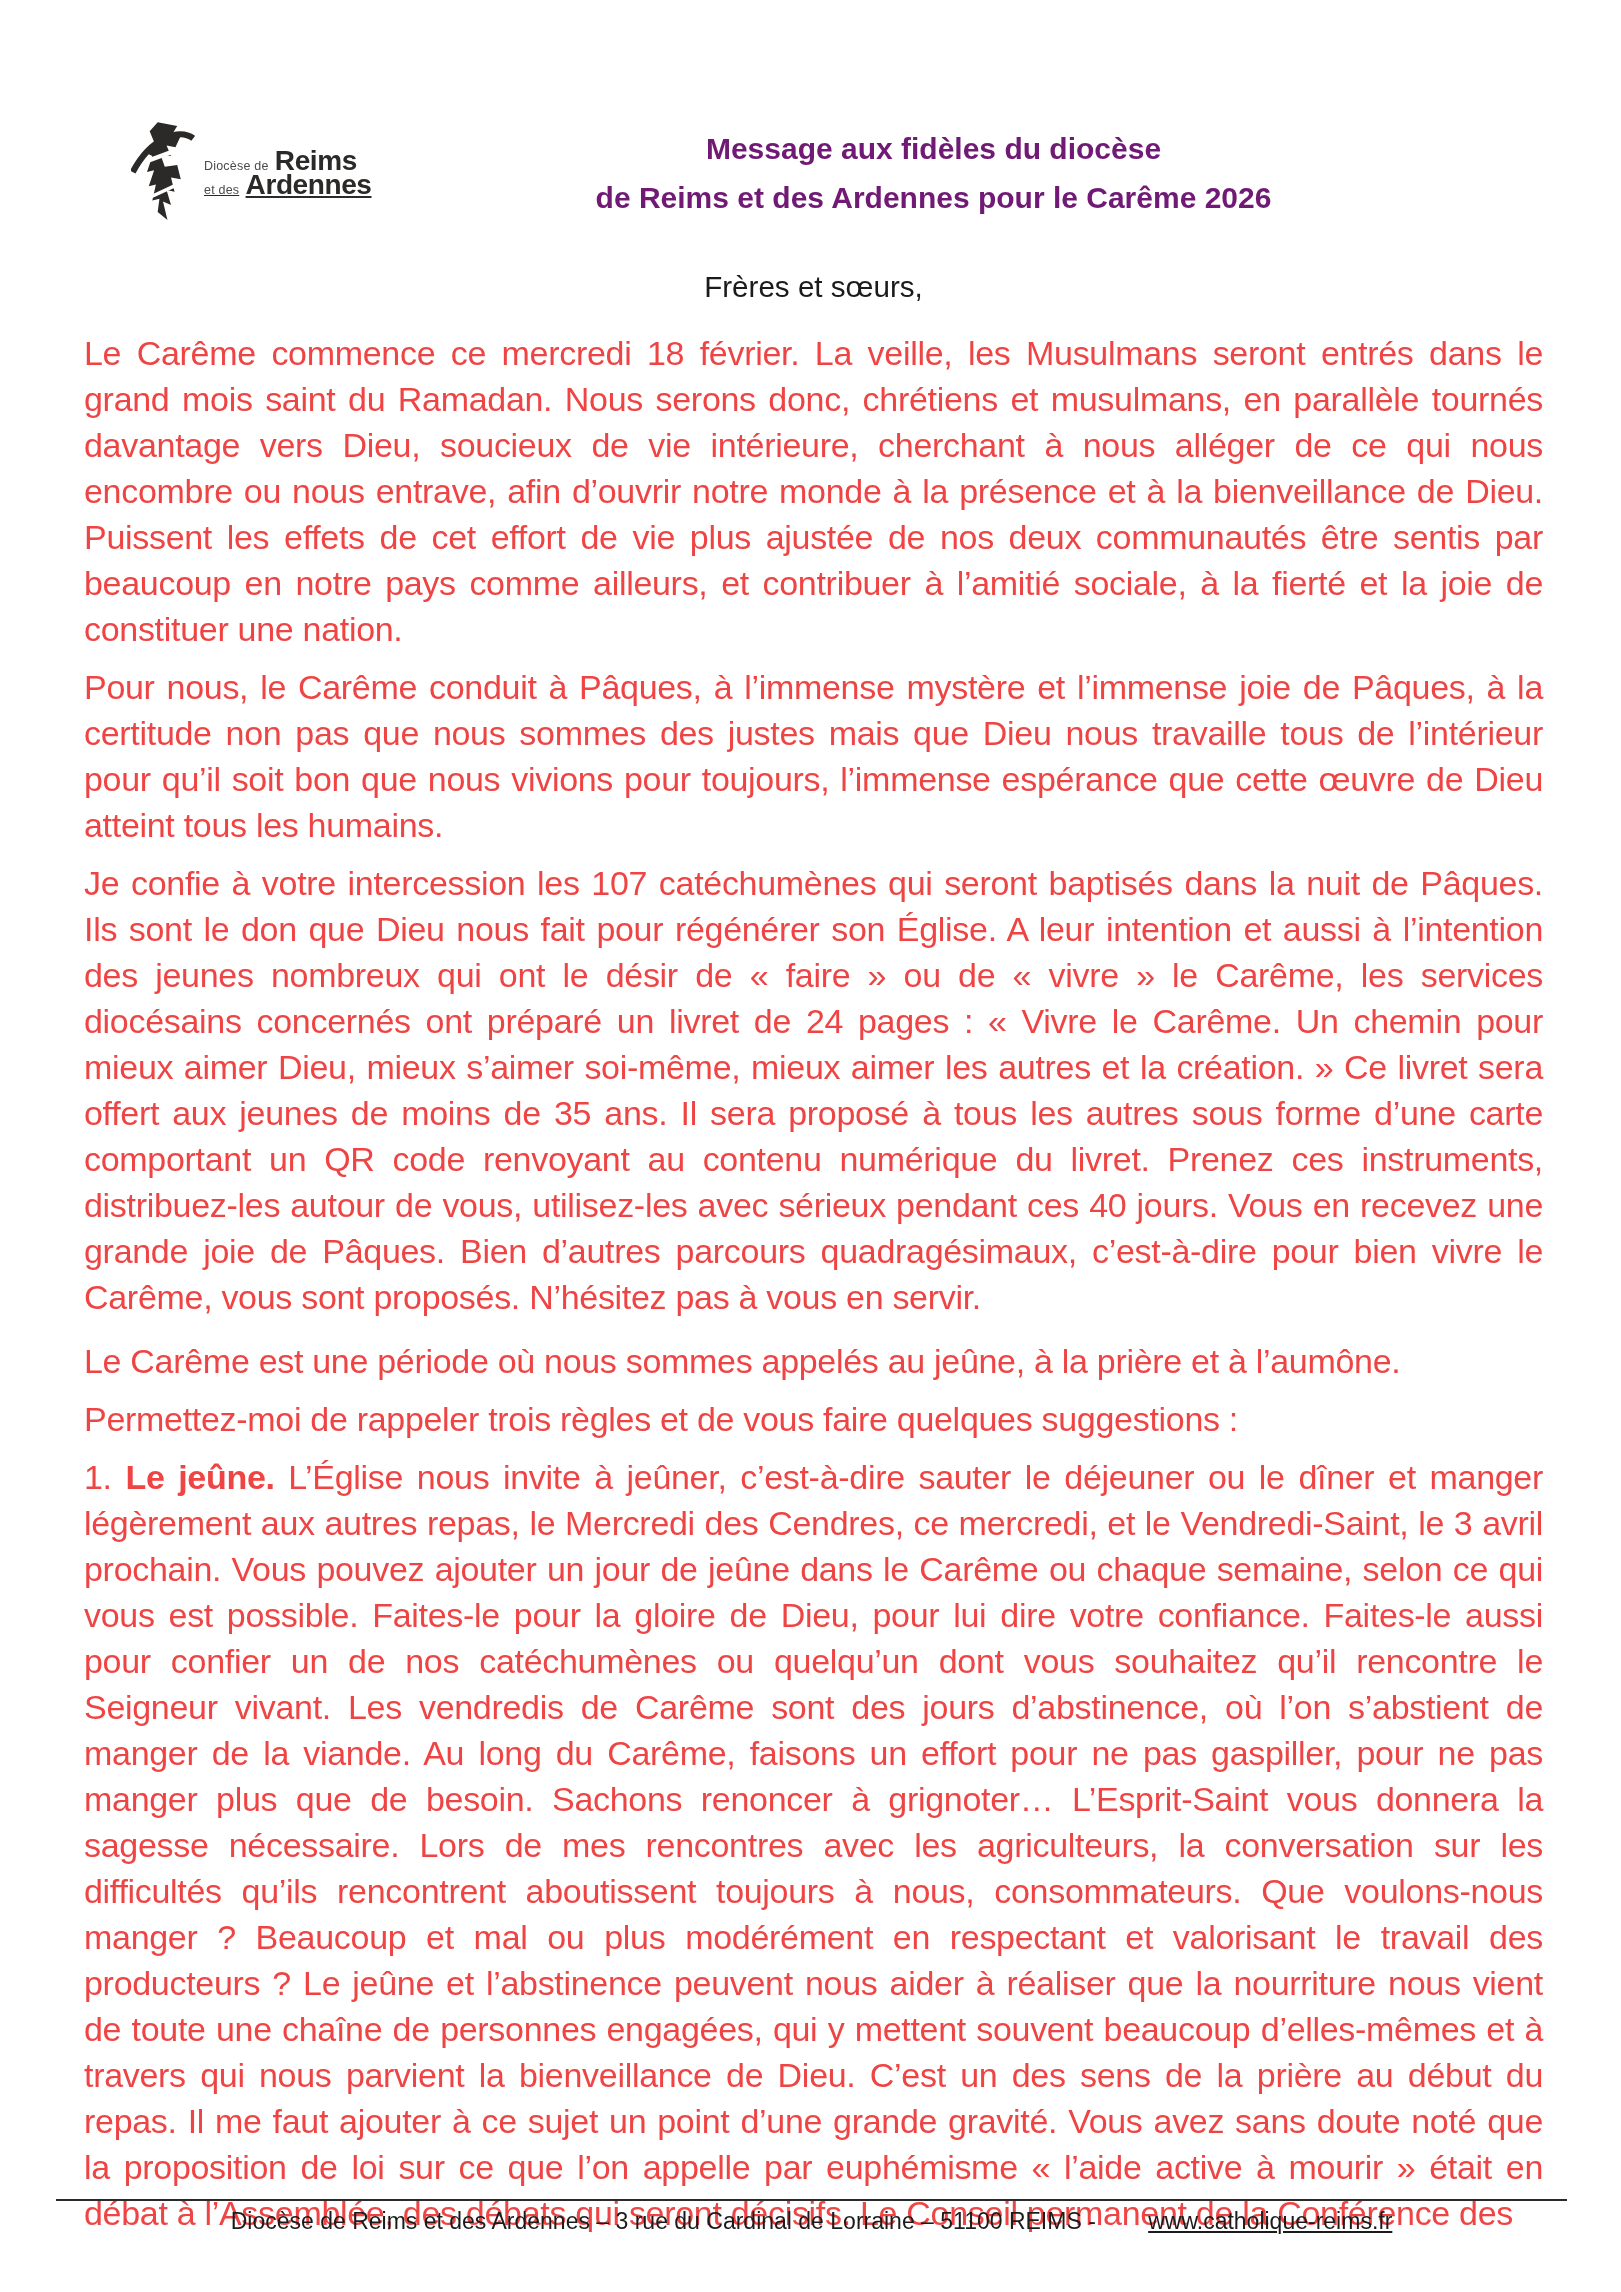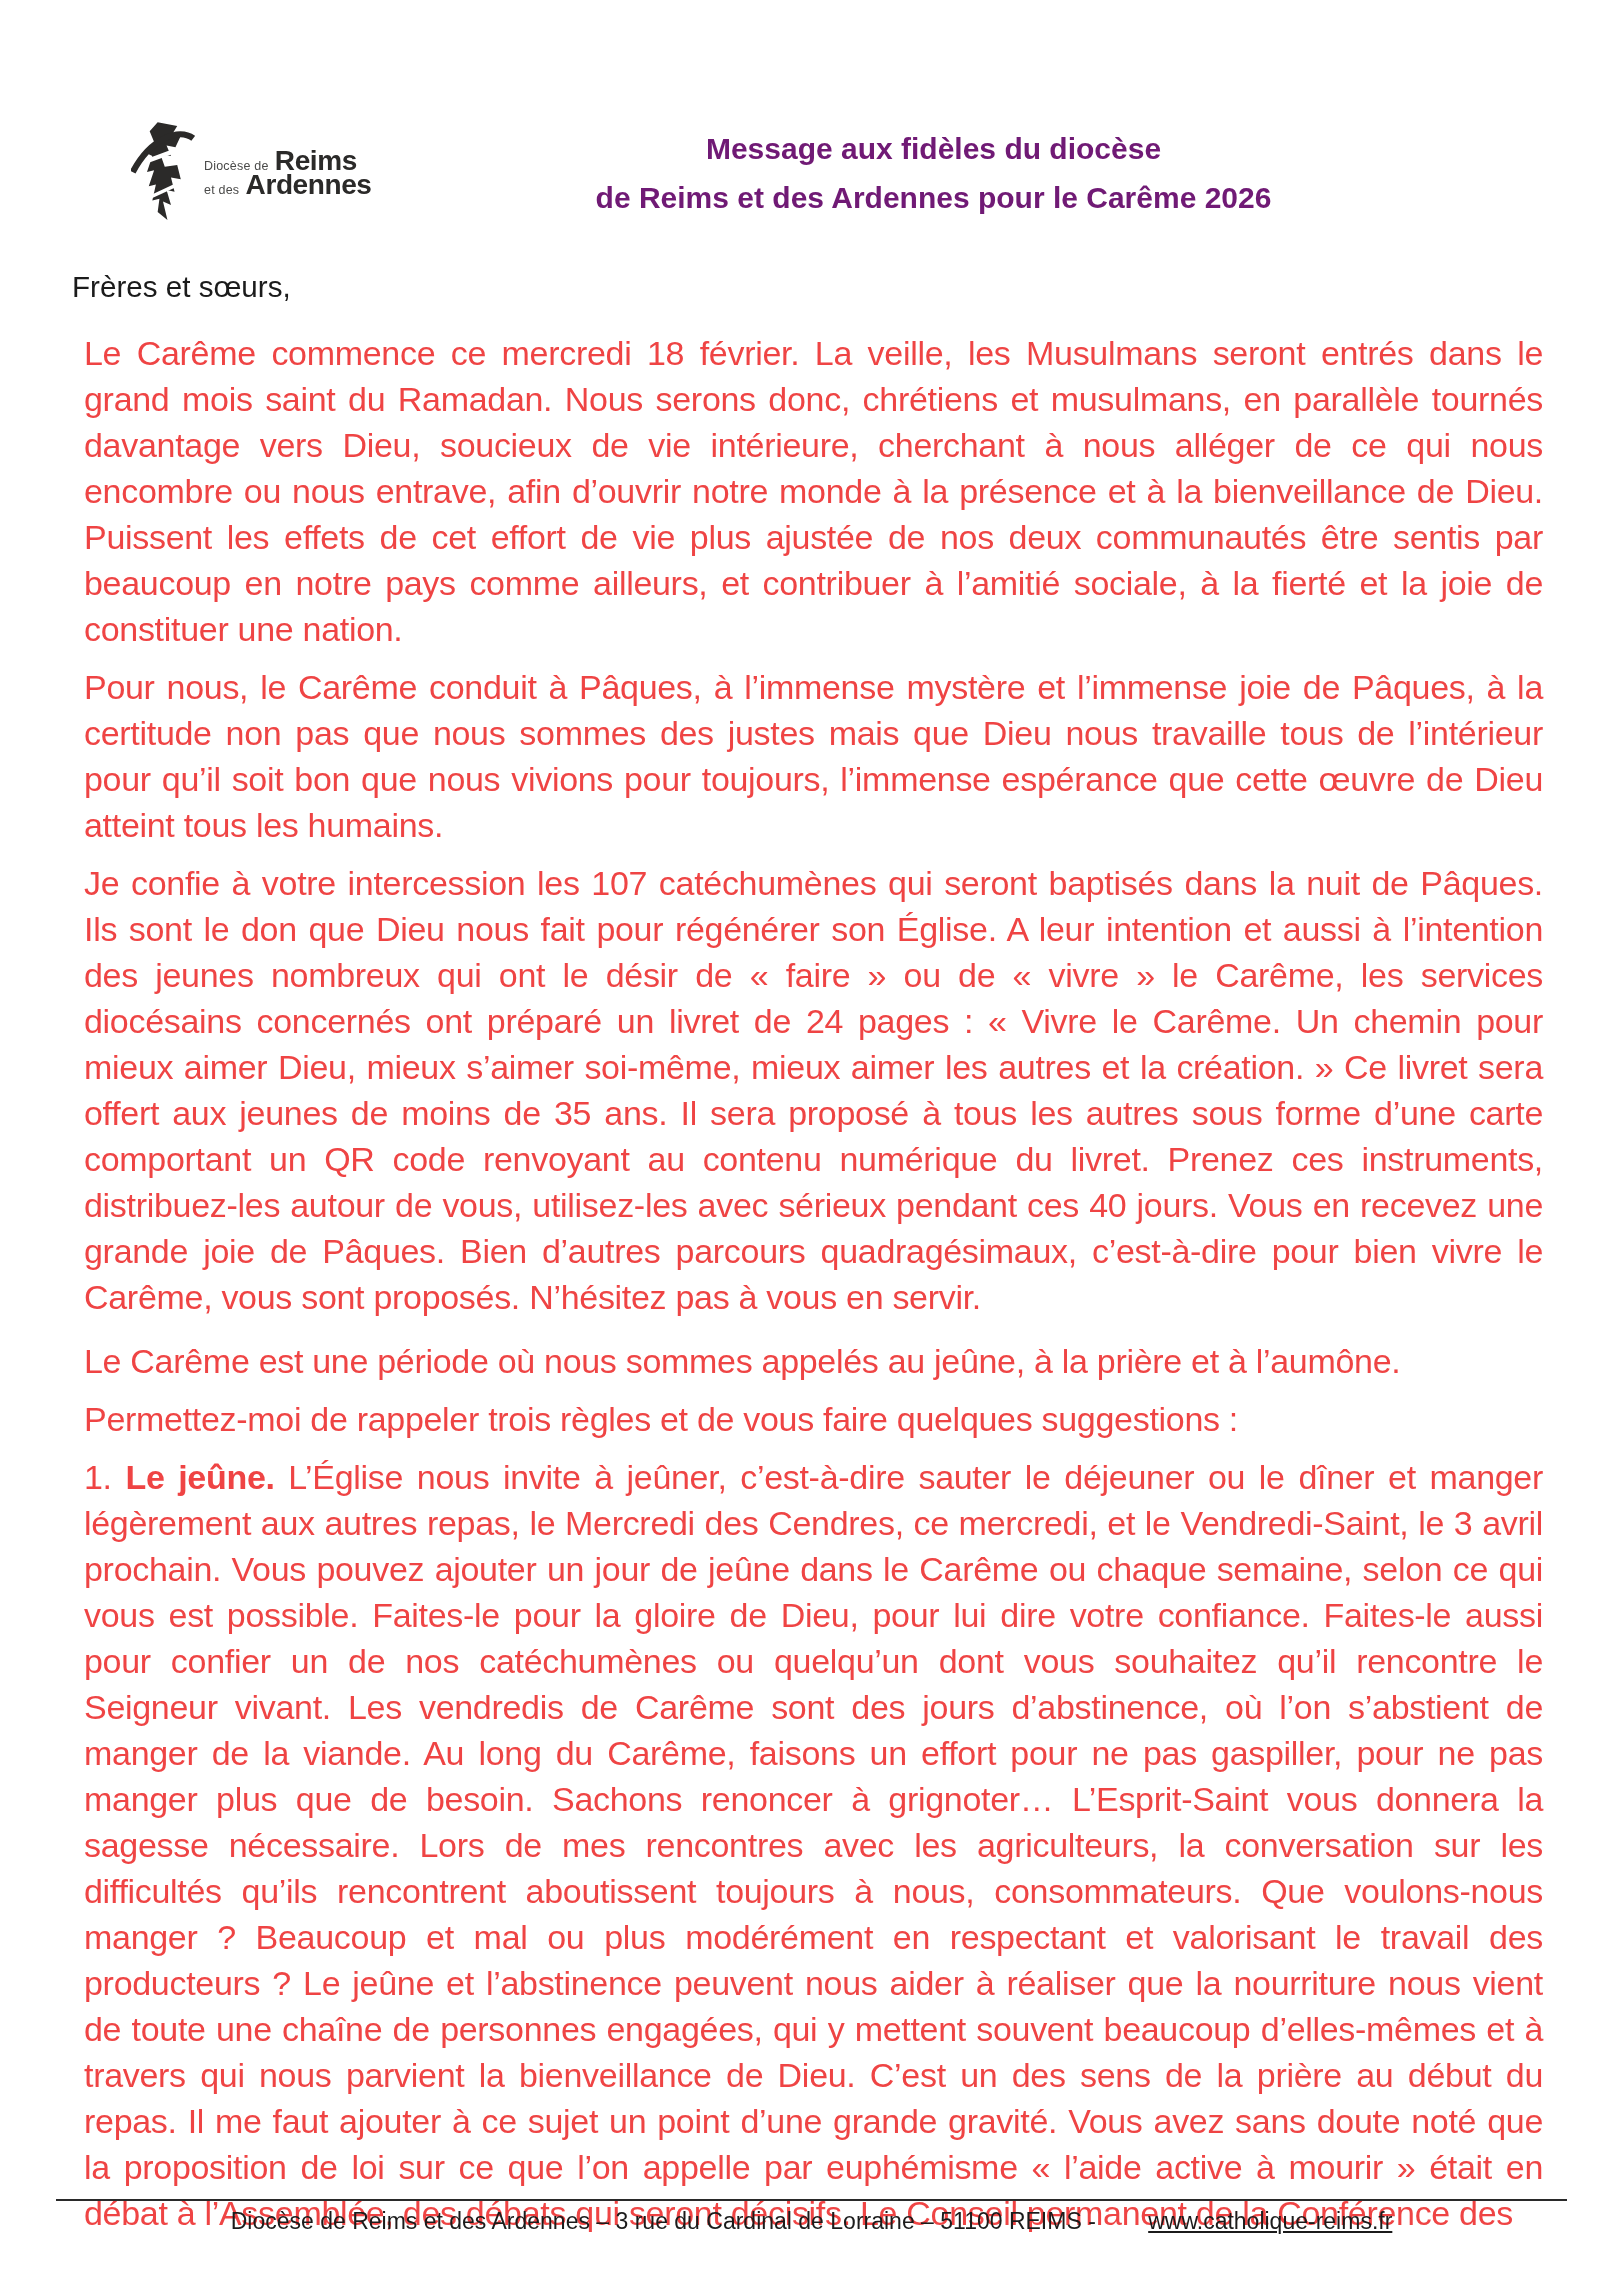--- a/index.html
+++ b/index.html
@@ -24,36 +24,36 @@
     left: 59px;   
     top: 120px;
     display: flex;
     align-items: center;
     gap: 9px;
     color: #2b2a29;
   }
   .logo-shape { width: 64px; height: 106px; flex: 0 0 auto; }
   .logo-text { display: flex; flex-direction: column; }
   .logo-row { display: flex; align-items: baseline; gap: 6.3px; line-height: 1; }
-  .logo-row + .logo-row { margin-top: -3.6px; }
+  .logo-row + .logo-row { margin-top: -3.6px; text-decoration: underline; }
   .lt-small { font-size: 12.5px; color: #4a4a49; letter-spacing: 0.2px; }
   .lt-big { font-size: 28px; font-weight: bold; letter-spacing: -0.4px; color: #2b2a29; }
   
   .title-block {
     margin-top: 124px;
     margin-left: 240px;
     text-align: center;
     font-weight: bold;
     font-size: 30px;
     line-height: 49px;
     color: #701a75;
   }
   .salutation {
     margin-top: 41px;
-    text-align: left;
+    text-align: center;
     font-size: 29.6px;
     line-height: 47px;
   }
   .body-text { margin-top: 19.7px; }
   .body-text p {
     margin: 12px;
     font-size: 34px;
     line-height: 46px;
     letter-spacing: -0.3px;
     text-align: justify;

